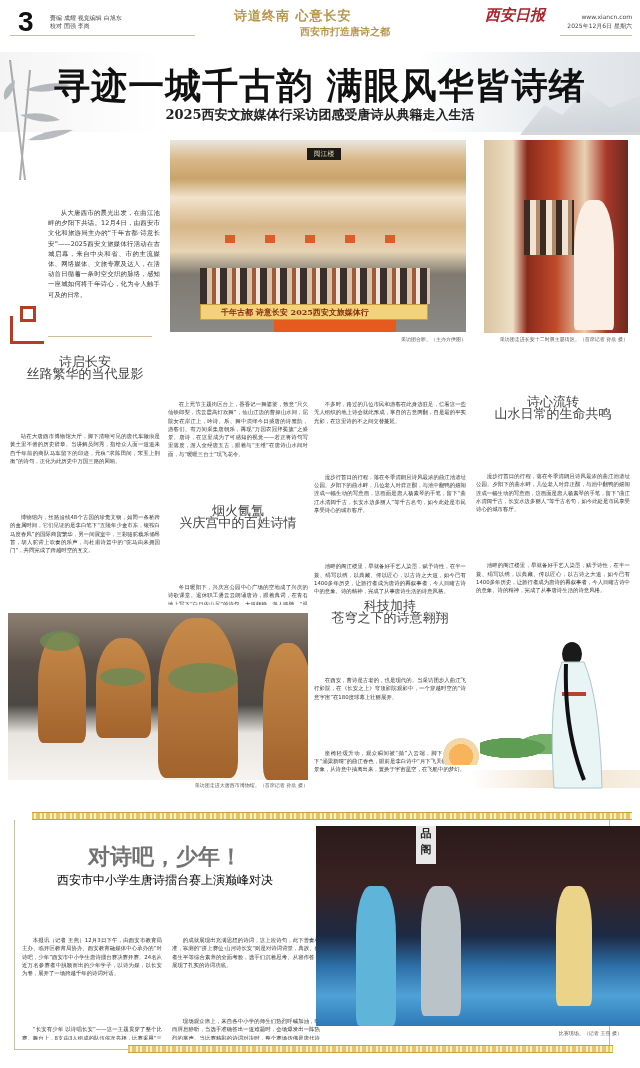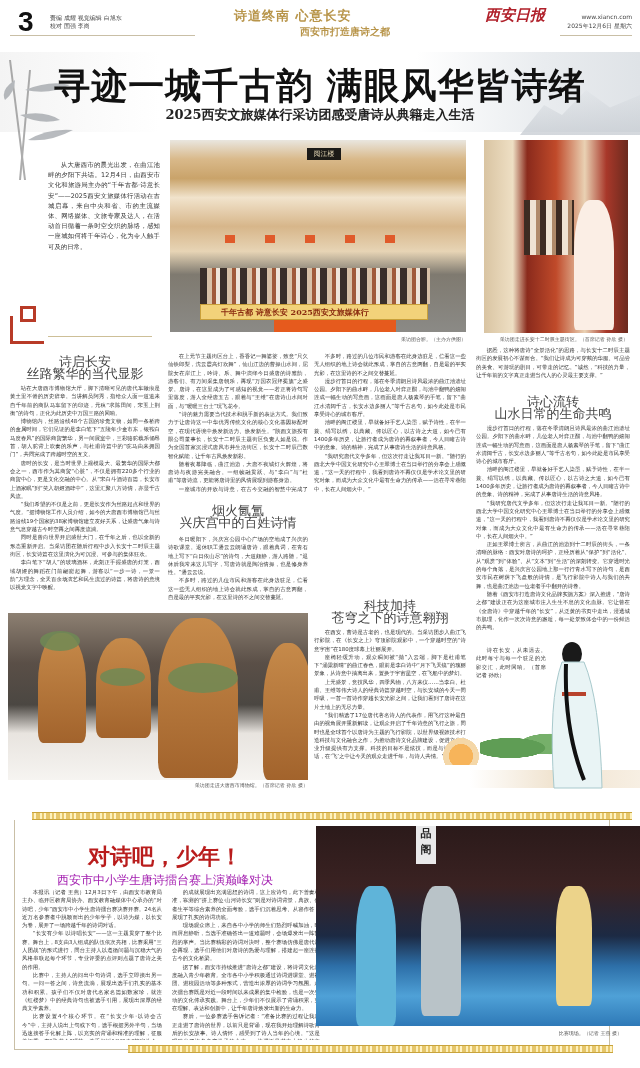--- a/index.html
+++ b/index.html
@@ -14,21 +14,21 @@
   .hdr-logo { left: 485px; top: 6px; font: italic bold 15px "DejaVu Serif", serif; color: #b0202a; }
   .hdr-right { left: 560px; top: 10px; width: 72px; height: 26px; border-bottom: 1px solid #c9bfa6; font-size: 6px; line-height: 9px; color: #444; text-align: right; padding-top: 2px; }
   
   .banner { left: 0; top: 52px; width: 640px; height: 80px; background: linear-gradient(90deg, #f4f4f4 0%, #fff 25%, #fff 65%, #e9ecef 85%, #dfe3e7 100%); }
   .bamboo { left: 0; top: 60px; width: 90px; height: 120px; opacity: .6; }
   .mountain { left: 520px; top: 85px; width: 120px; height: 50px; background: linear-gradient(180deg, transparent 0%, #c8cdd3 100%); clip-path: polygon(0 100%, 20% 40%, 35% 60%, 55% 10%, 75% 45%, 100% 20%, 100% 100%); opacity: .8; }
   .main-title { left: 50px; top: 62px; width: 540px; text-align: center; font: bold 36px "DejaVu Sans", sans-serif; color: #111; letter-spacing: 1px; }
   .sub-title { left: 50px; top: 106px; width: 540px; text-align: center; font: bold 13px "DejaVu Serif", serif; color: #222; }
   
   .txt { font-size: 5.4px; line-height: 8.3px; color: #333; text-align: justify; overflow: hidden; }
-  .txt p { text-indent: 2em; }
+  .txt p { text-indent: 2em; margin-top: 48px; }
   .lead { font-size: 6.4px; line-height: 10.2px; }
   .subhead { text-align: center; font-size: 13px; line-height: 12px; color: #444; }
   .caption { font-size: 5px; color: #555; text-align: right; }
   
   .photo { overflow: hidden; }
   .ph-group { left: 170px; top: 140px; width: 296px; height: 192px; background: linear-gradient(180deg, #e9e6df 0%, #d9b98a 10%, #c9a36a 20%, #f1e3cc 30%, #d7b68a 45%, #e7d4b5 58%, #7f7a70 70%, #8b8a86 100%); }
   .ph-building-sign { position: absolute; left: 137px; top: 8px; width: 34px; height: 12px; background: #1c1a17; color: #e6d8b6; font-size: 7px; text-align: center; line-height: 12px; }
   .ph-lanterns { position: absolute; left: 55px; top: 95px; width: 200px; height: 8px; background: repeating-linear-gradient(90deg, #e05a2a 0 10px, transparent 10px 40px); }
   .ph-crowd { position: absolute; left: 30px; top: 128px; width: 230px; height: 36px; background: repeating-linear-gradient(90deg, #3a2f2a 0 7px, #d9c2a8 7px 12px, #a05a3a 12px 16px, #efe5da 16px 20px); }
   .ph-banner { position: absolute; left: 30px; top: 164px; width: 228px; height: 16px; background: #f2d27a; border: 1px solid #c9a03a; font: bold 8px "DejaVu Serif", serif; color: #8a2b10; line-height: 14px; padding-left: 20px; white-space: nowrap; }
@@ -43,22 +43,22 @@
   .knot { left: 10px; top: 316px; width: 34px; height: 28px; border: 3px solid #b83b28; border-top: none; border-right: none; }
   .knot2 { left: 20px; top: 306px; width: 16px; height: 16px; border: 3px solid #b83b28; }
   .rule-gold { height: 1px; background: #cdbf97; }
   .greek { height: 8px; background: repeating-linear-gradient(90deg, #e6c66a 0 2px, #fff3c6 2px 4px, #e6c66a 4px 8px, #fdf0b9 8px 10px); border-top: 1px solid #c9a43c; border-bottom: 1px solid #c9a43c; }
   .poet { left: 540px; top: 640px; width: 70px; height: 150px; }
   .lotus-leaves { left: 480px; top: 728px; width: 100px; height: 40px; background: radial-gradient(ellipse at 30% 50%, #5f9d55 0 35%, transparent 36%), radial-gradient(ellipse at 70% 40%, #76b06a 0 30%, transparent 31%); }
   .lotus { left: 440px; top: 735px; width: 42px; height: 30px; background: radial-gradient(ellipse at 50% 70%, #f7b45a 0 40%, #f4d7a8 41% 60%, transparent 61%); }
   .ground { left: 470px; top: 770px; width: 170px; height: 18px; background: linear-gradient(90deg, transparent, #f0e3cf, #f7efe3); }
   
   .box2 { left: 14px; top: 820px; width: 596px; height: 230px; border: 1px solid #c9bfa6; border-top: none; }
-  .title2 { left: 20px; top: 842px; width: 290px; text-align: center; font: bold 22px "DejaVu Sans", sans-serif; color: #b91c1c; }
-  .sub2 { left: 20px; top: 872px; width: 290px; text-align: center; font: 12px "DejaVu Sans", sans-serif; color: #a21caf; }
+  .title2 { left: 20px; top: 842px; width: 290px; text-align: center; font: bold 22px "DejaVu Sans", sans-serif; color: #737373; }
+  .sub2 { left: 20px; top: 872px; width: 290px; text-align: center; font: 12px "DejaVu Sans", sans-serif; color: #000000; }
   .ph-stage { left: 316px; top: 826px; width: 352px; height: 200px; background: linear-gradient(180deg, #2b1a1a 0%, #3a2222 30%, #1c2a44 55%, #2d6fa8 70%, #4fa1d7 85%, #2e79b7 100%); }
   .stage-sign { position: absolute; left: 100px; top: 0; width: 20px; height: 38px; background: #e9e9ea; color: #222; font: bold 11px "DejaVu Sans", sans-serif; text-align: center; line-height: 16px; }
   .actor { position: absolute; border-radius: 35% 35% 8% 8%; }
 </style>
 </head>
 <body>
 
 <div class="abs hdr-left">
   <span class="pg-num">3</span>
   <div class="hdr-meta">

